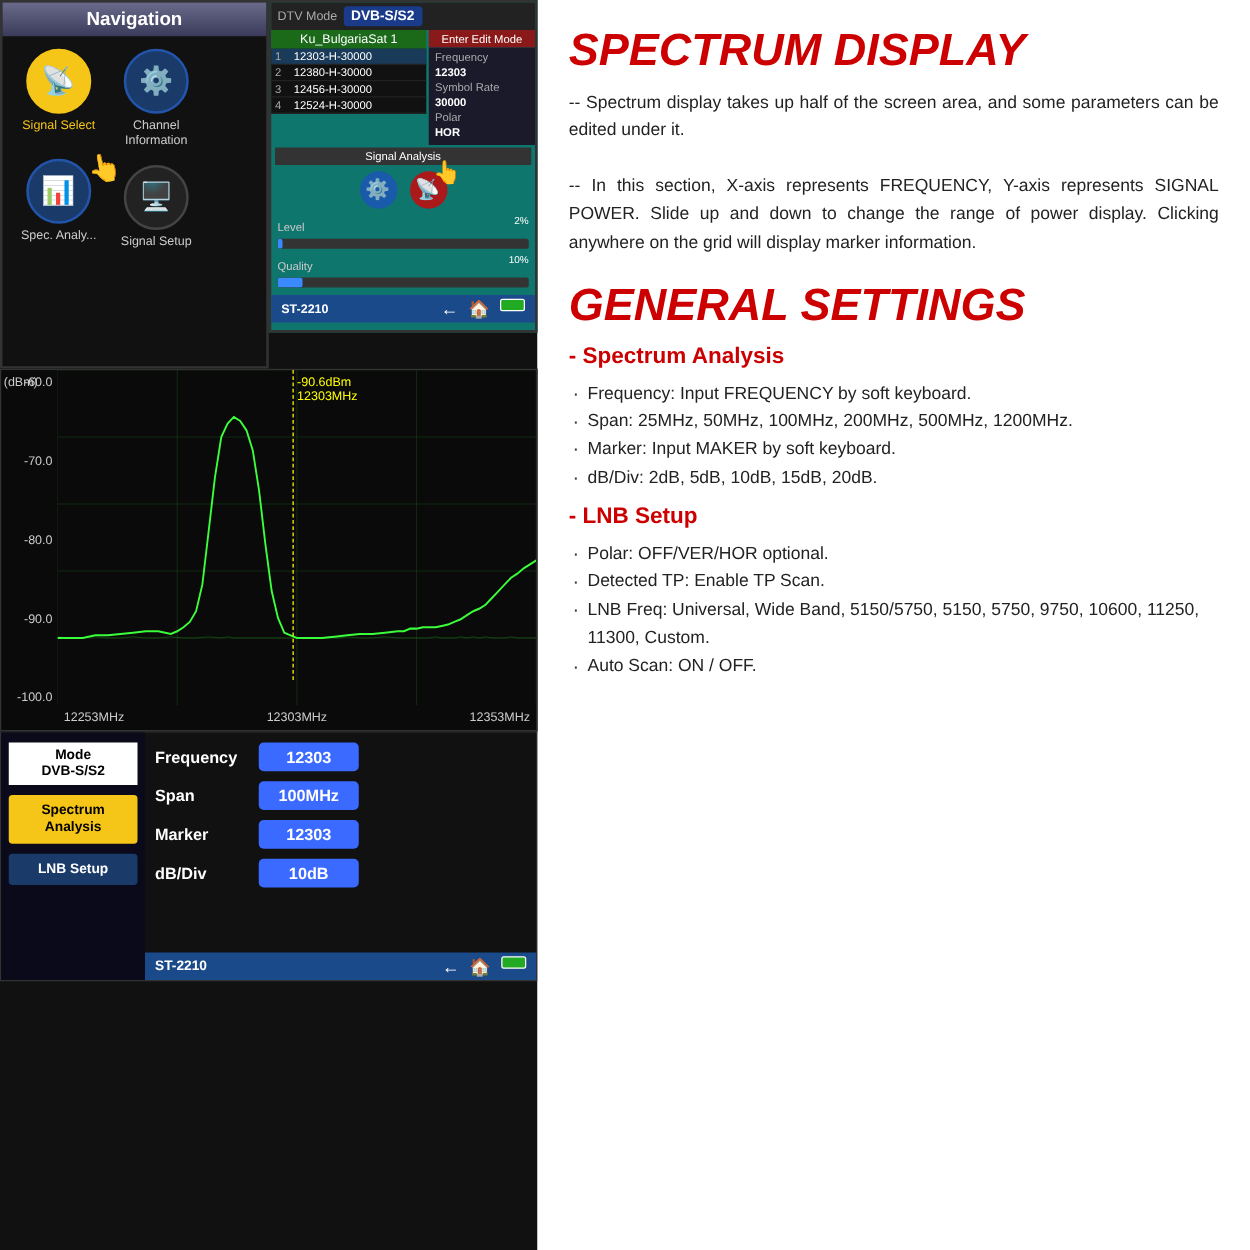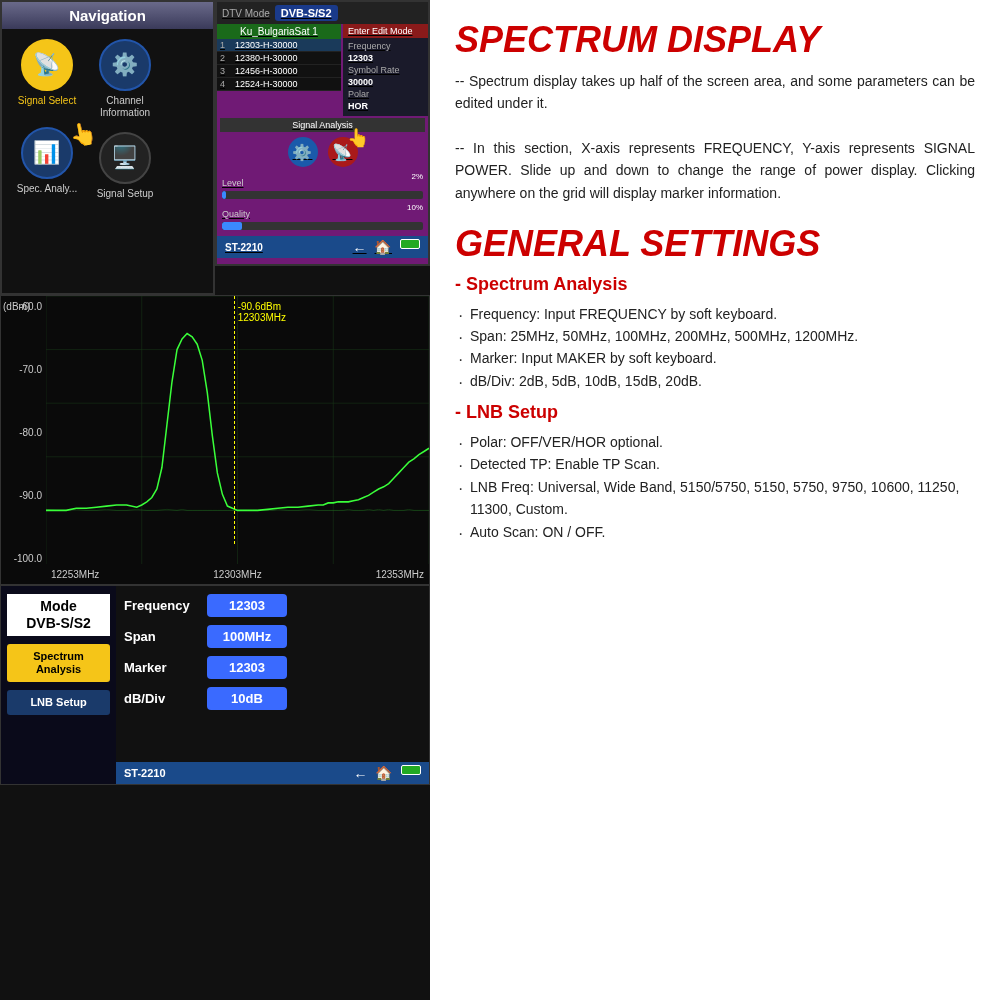--- a/index.html
+++ b/index.html
@@ -104,20 +104,21 @@
       color: #fff;
       font-size: 10px;
       padding: 2px 5px;
       text-align: center;
     }
     .dtv-enter-edit {
       background: #8a1a1a;
       color: #fff;
       font-size: 9px;
       padding: 2px 5px;
+      text-align: center;
       cursor: pointer;
     }
     .dtv-channel-list {
       background: #111;
     }
     .dtv-channel-row {
       display: flex;
       align-items: center;
       padding: 1px 3px;
       border-bottom: 1px solid #222;
@@ -314,21 +315,21 @@
       width: 115px;
       background: #0a0a1a;
       padding: 8px 6px;
       display: flex;
       flex-direction: column;
       gap: 8px;
     }
     .settings-mode-box {
       background: #fff;
       color: #000;
-      font-size: 14px;
+      font-size: 11px;
       font-weight: bold;
       text-align: center;
       padding: 4px 3px;
       line-height: 1.2;
     }
     .settings-btn {
       background: #f5c518;
       color: #000;
       font-size: 11px;
       font-weight: bold;
@@ -484,21 +485,21 @@
           <div style="position:absolute; top:-5px; right:-15px; font-size:22px; z-index:5; transform:rotate(-10deg);">👆</div>
         </div>
 
         <div class="nav-icon-item" style="margin-top:5px;">
           <div class="nav-icon-circle dark">🖥️</div>
           <div class="nav-icon-label">Signal Setup</div>
         </div>
       </div>
     </div>
 
-    <div style="width:215px; position:absolute; right:0; top:0; height:266px; background:#701a75; border:2px solid #333;text-decoration:underline;">
+    <div style="width:215px; position:absolute; right:0; top:0; height:266px; background:#0f766e; border:2px solid #333;">
 
       <div class="dtv-header">
         <span class="dtv-mode-label">DTV Mode</span>
         <span class="dtv-mode-value">DVB-S/S2</span>
       </div>
       <div class="dtv-two-col">
         <div class="dtv-left-col">
           <div class="dtv-satellite-bar">Ku_BulgariaSat 1</div>
           <div class="dtv-channel-list">
             <div class="dtv-channel-row active">

